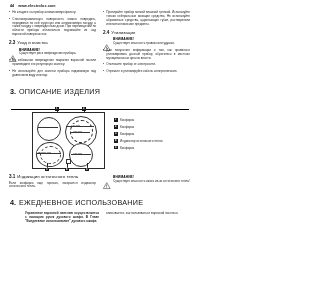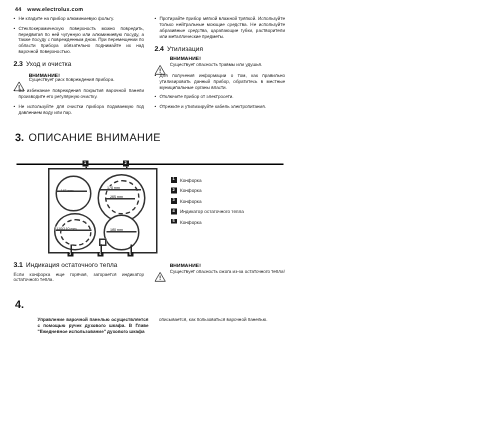--- a/index.html
+++ b/index.html
@@ -164,21 +164,21 @@
       </div>
       <div class="bl">
         <span class="dot">•</span>
         <span class="tx p">Отрежьте и утилизируйте кабель электропитания.</span>
       </div>
     </div>
   </div>
 
   <div class="sec">
     <span class="sec-n">3.</span>
-    <span class="sec-t">ОПИСАНИЕ ВНИМАНИЕ</span>
+    <span class="sec-t">ОПИСАНИЕ ИЗДЕЛИЯ</span>
   </div>
 
   <div class="fig">
     <div class="sec-rule" style="position:absolute;left:0;top:8px;width:178px;"></div>
 
     <div class="tag" style="left:45px;top:6.2px;">1</div>
     <div class="lead" style="left:46.8px;top:9.8px;height:4px;"></div>
     <div class="tag" style="left:72px;top:6.2px;">2</div>
     <div class="lead" style="left:73.8px;top:9.8px;height:4px;"></div>
 
@@ -258,20 +258,21 @@
         <span class="warn-bd">
           <span class="warn-t" style="display:block">ВНИМАНИЕ!</span>
           <span class="warn-x" style="display:block">Существует опасность ожога из-за остаточного тепла!</span>
         </span>
       </div>
     </div>
   </div>
 
   <div class="sec" style="margin-top:9px">
     <span class="sec-n">4.</span>
+    <span class="sec-t">ЕЖЕДНЕВНОЕ ИСПОЛЬЗОВАНИЕ</span>
   </div>
 
   <div class="cols" style="margin-top:2px;padding-left:16px;">
     <div style="width:74px;">
       <div class="p" style="font-weight:bold;">Управление варочной панелью осуществляется с помощью ручек духового шкафа. В Главе "Ежедневное использование" духового шкафа</div>
     </div>
     <div style="width:74px;">
       <div class="p">описывается, как пользоваться варочной панелью.</div>
     </div>
   </div>

